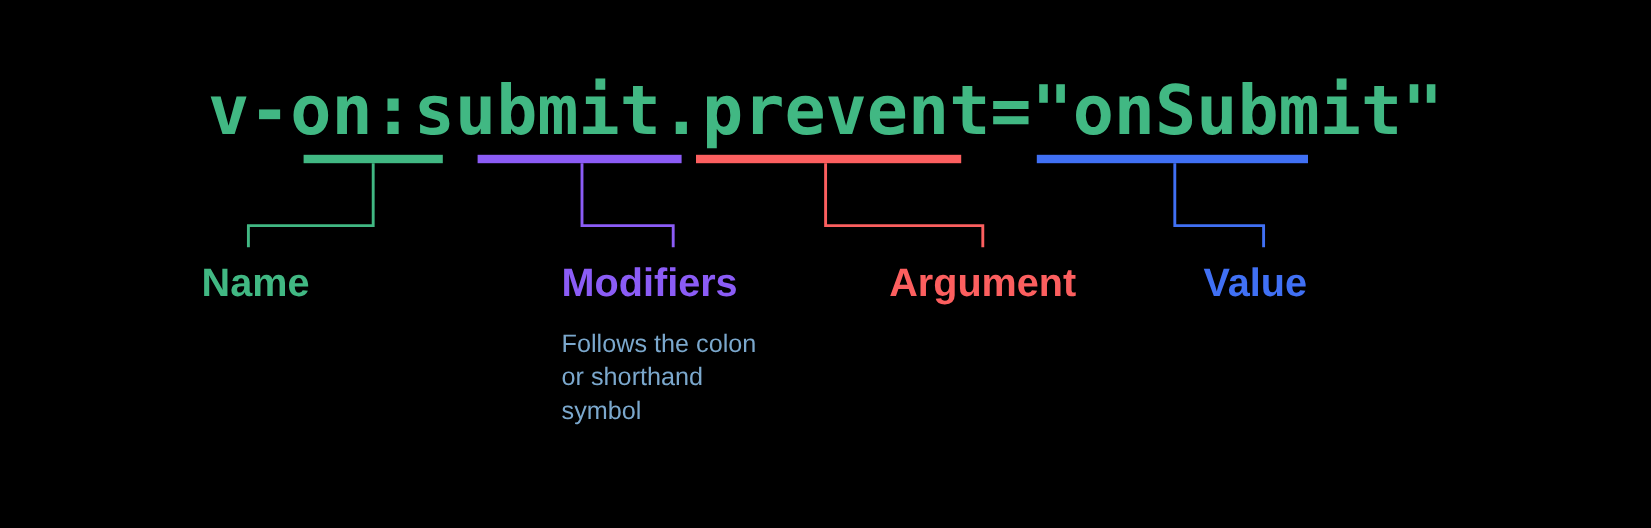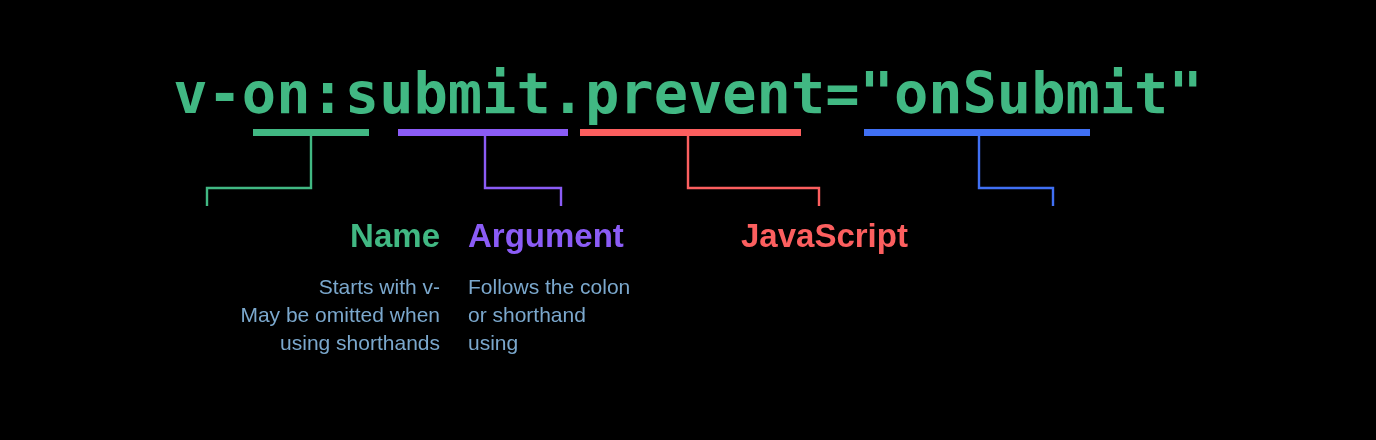--- a/index.html
+++ b/index.html
@@ -62,21 +62,21 @@
   .label-desc {
     font-family: "Liberation Sans", sans-serif;
     font-size: 21px;
     font-weight: 400;
     line-height: 28px;
     color: #7ba8cd;
     margin: 0;
     white-space: pre-line;
   }
 
-  .col-name     { left: 140px; width: 300px; text-align: right; }
+  .col-name     { left: 168px; width: 300px; }
   .col-argument { left: 468px; width: 250px; }
   .col-modifier { left: 741px; width: 240px; }
   .col-value    { left: 1003px; width: 310px; }
 </style>
 </head>
 <body>
 
 <div id="diagram">
 
   <div class="code-line">v-on:submit.prevent="onSubmit"</div>
@@ -99,32 +99,30 @@
     </g>
 
     <g>
       <rect x="864" y="129" width="226" height="7" fill="#4070f4"></rect>
       <path d="M 979 136 L 979 188 L 1053 188 L 1053 206" fill="none" stroke="#4070f4" stroke-width="2.4"></path>
     </g>
   </svg>
 
   <div class="label-col col-name">
     <div class="label-title" style="color:#41b883">Name</div>
-    <div class="label-desc">Starts with v-
-May be omitted when
-using shorthands</div>
   </div>
 
   <div class="label-col col-argument">
-    <div class="label-title" style="color:#8b5cf6">Argument</div>
+    <div class="label-title" style="color:#8b5cf6">Modifiers</div>
     <div class="label-desc">Follows the colon
 or shorthand
-using</div>
+symbol</div>
   </div>
 
   <div class="label-col col-modifier">
-    <div class="label-title" style="color:#fc5f5f">JavaScript</div>
+    <div class="label-title" style="color:#fc5f5f">Argument</div>
   </div>
 
   <div class="label-col col-value">
+    <div class="label-title" style="color:#4070f4">Value</div>
   </div>
 
 </div>
 
 </body></html>

